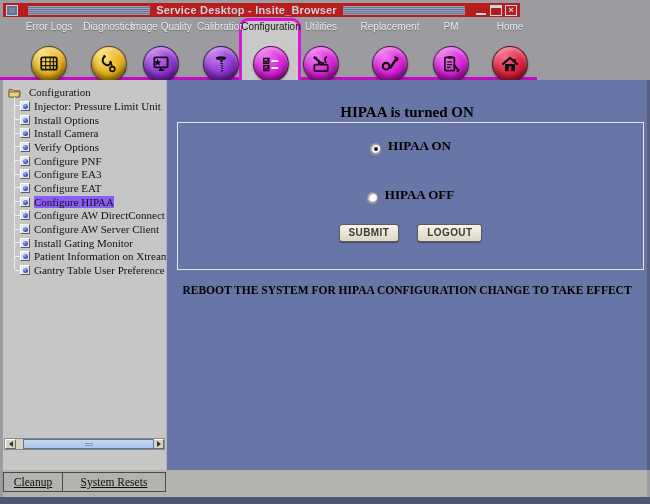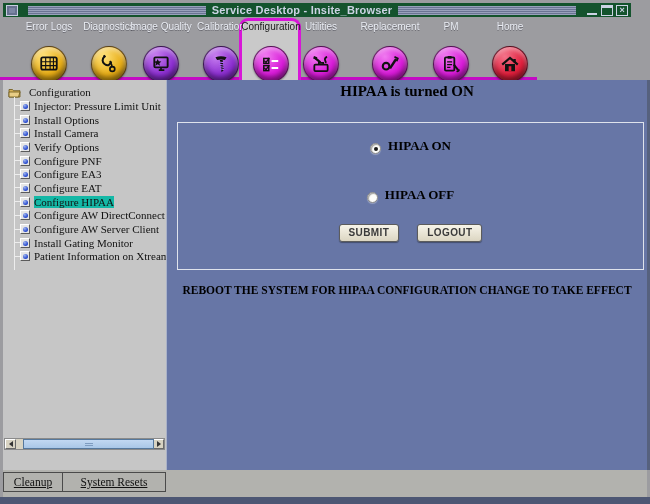--- a/index.html
+++ b/index.html
@@ -4,22 +4,22 @@
 <style>
   * { margin:0; padding:0; box-sizing:border-box; }
   html,body { background:#6f6f73; }
   .screen {
     position:relative; width:650px; height:504px;
     background:#9c9ca0; overflow:hidden;
     font-family:"Liberation Sans", sans-serif;
   }
   
   .titlebar {
-    position:absolute; left:3px; top:3px; width:628px; height:14px;
-    background:#14532d; display:flex; align-items:center; padding:0 3px;
+    position:absolute; left:3px; top:3px; width:517px; height:14px;
+    background:#b91c1c; display:flex; align-items:center; padding:0 3px;
   }
   .sysbox {
     width:12px; height:11px; border:1px solid #c7cde0; background:#7c86a4;
     box-shadow:inset 0 0 0 2px #677190; margin-right:4px; flex:0 0 auto;
   }
   .ridge { flex:1; height:9px; margin:0 6px;
     background:repeating-linear-gradient(to bottom,#99a1bc 0 1px,#6b7594 1px 2px);
   }
   .wtitle { color:#ccd3e4; font-size:11px; font-weight:bold; white-space:nowrap; letter-spacing:.2px; }
   .winbtns { display:flex; gap:3px; margin-left:4px; flex:0 0 auto; }
@@ -60,21 +60,21 @@
   .trow { display:flex; align-items:center; height:13.7px; padding-left:8px; white-space:nowrap; }
   .conn { width:5px; height:1px; background:#ededed; flex:0 0 auto; }
   .doc {
     width:10px; height:10px; flex:0 0 auto; position:relative;
     background:#e6e6e6; border-top:1px solid #fff; border-left:1px solid #fff;
     border-right:1px solid #5a5a5a; border-bottom:1px solid #5a5a5a;
   }
   .doc .ball { position:absolute; left:2px; top:2px; width:5px; height:5px; border-radius:50%;
     background:radial-gradient(circle at 35% 30%, #9db4f0, #2244cc 70%); }
   .tlabel { margin-left:4px; }
-  .tlabel.hl { background:#14b8a6; }
+  .tlabel.hl { background:#8b5cf6; }
   .folder { flex:0 0 auto; margin-right:4px; }
   .hscroll {
     position:absolute; left:1px; right:1px; bottom:20px; height:12px;
     display:flex; align-items:stretch; border:1px solid #8a8a8a; background:#d8d3c2;
   }
   .sbtn { width:11px; background:#d8d3c2; border:1px solid #fff; border-right-color:#6a6a6a; border-bottom-color:#6a6a6a;
     display:flex; align-items:center; justify-content:center; flex:0 0 auto; }
   .tri-l { width:0; height:0; border-top:3px solid transparent; border-bottom:3px solid transparent; border-right:4px solid #333; }
   .tri-r { width:0; height:0; border-top:3px solid transparent; border-bottom:3px solid transparent; border-left:4px solid #333; }
   .strack { position:relative; flex:1; }
@@ -85,21 +85,21 @@
   .sthumb::after { content:""; position:absolute; left:50%; top:3px; width:8px; height:4px; margin-left:-4px;
     background:repeating-linear-gradient(to bottom,#7e9cc0 0 1px, transparent 1px 2px); }
   .sidebar-gap { position:absolute; left:0; right:0; bottom:0; height:20px; background:#c6c6c6; }
   
   .main {
     position:absolute; left:166px; top:80px; width:481px; height:390px;
     background:#6776a6; border-left:1px solid #aab2c8;
     font-family:"Liberation Serif", serif; color:#000;
   }
   .right-edge { position:absolute; left:647px; top:80px; width:3px; height:390px; background:#56617e; }
-  .main-heading { margin-top:3px; text-align:center; font-size:15px; font-weight:bold; }
+  .main-heading { margin-top:24px; text-align:center; font-size:15px; font-weight:bold; }
   .hipaa-box { position:absolute; left:10px; top:42px; width:467px; height:148px; border:1px solid #dfe3ec; }
   .radio-row { position:absolute; left:0; right:0; display:flex; align-items:flex-end; justify-content:center; }
   .row1 { top:15px; } .row2 { top:64px; }
   .radio {
     width:11px; height:11px; border-radius:50%; background:#fdfdfa;
     border:1px solid #8a8a8a; box-shadow:inset 1px 1px 1px rgba(0,0,0,.35), 0 1px 1px rgba(255,255,255,.3);
     position:relative; flex:0 0 auto;
   }
   .radio .dot { display:none; position:absolute; left:3px; top:3px; width:4px; height:4px; border-radius:50%; background:#1a1a1a; }
   .radio[data-on="true"] .dot { display:block; }
@@ -337,20 +337,27 @@
           </span>
           <span class="tlabel">Install Gating Monitor</span>
         </div>
       <div class="trow">
           <span class="conn"></span>
           <span class="doc">
             <span class="ball"></span>
           </span>
           <span class="tlabel">Patient Information on Xtream Disp</span>
         </div>
+      <div class="trow">
+          <span class="conn"></span>
+          <span class="doc">
+            <span class="ball"></span>
+          </span>
+          <span class="tlabel">Gantry Table User Preference</span>
+        </div>
     </div>
 
     <div class="sidebar-gap"></div>
     <div class="hscroll">
       <div class="sbtn">
           <span class="tri-l"></span>
         </div>
       <div class="strack">
         <div class="sthumb"></div>
       </div>

